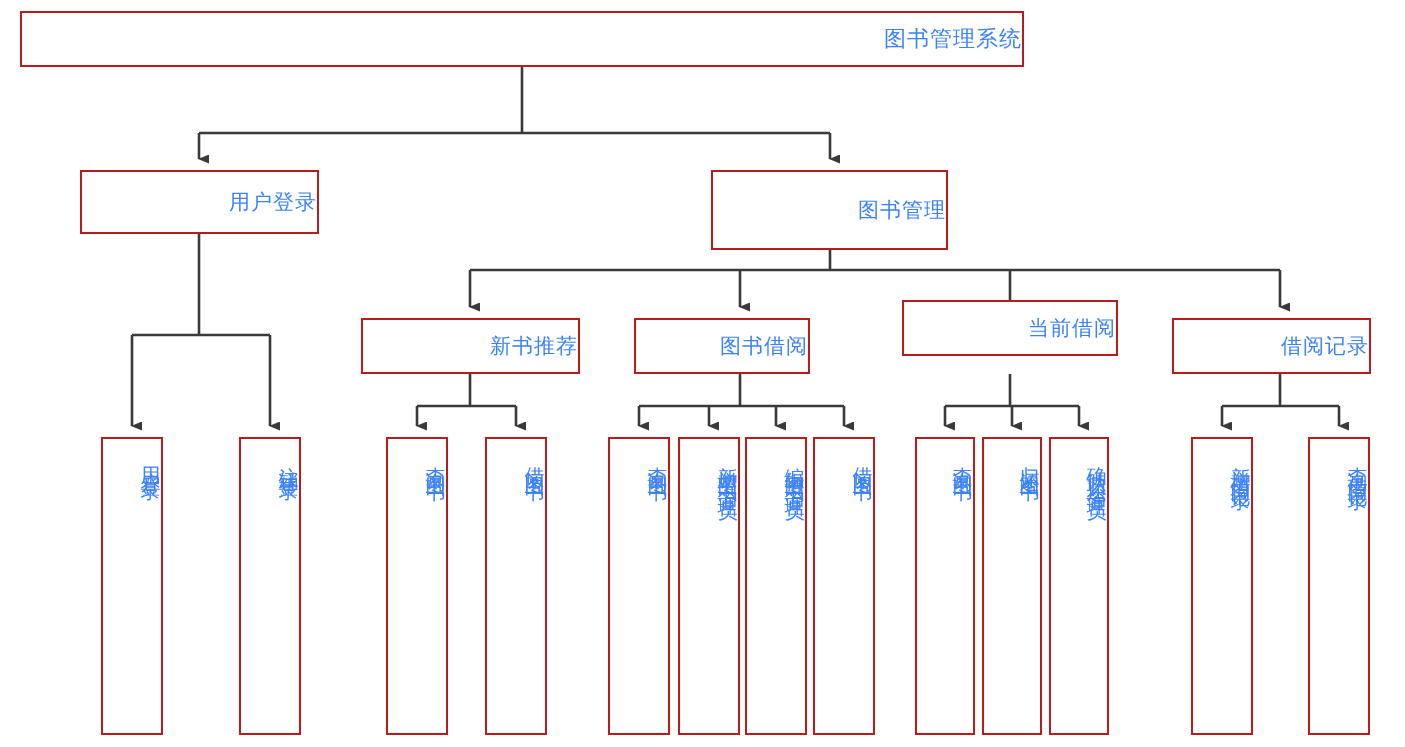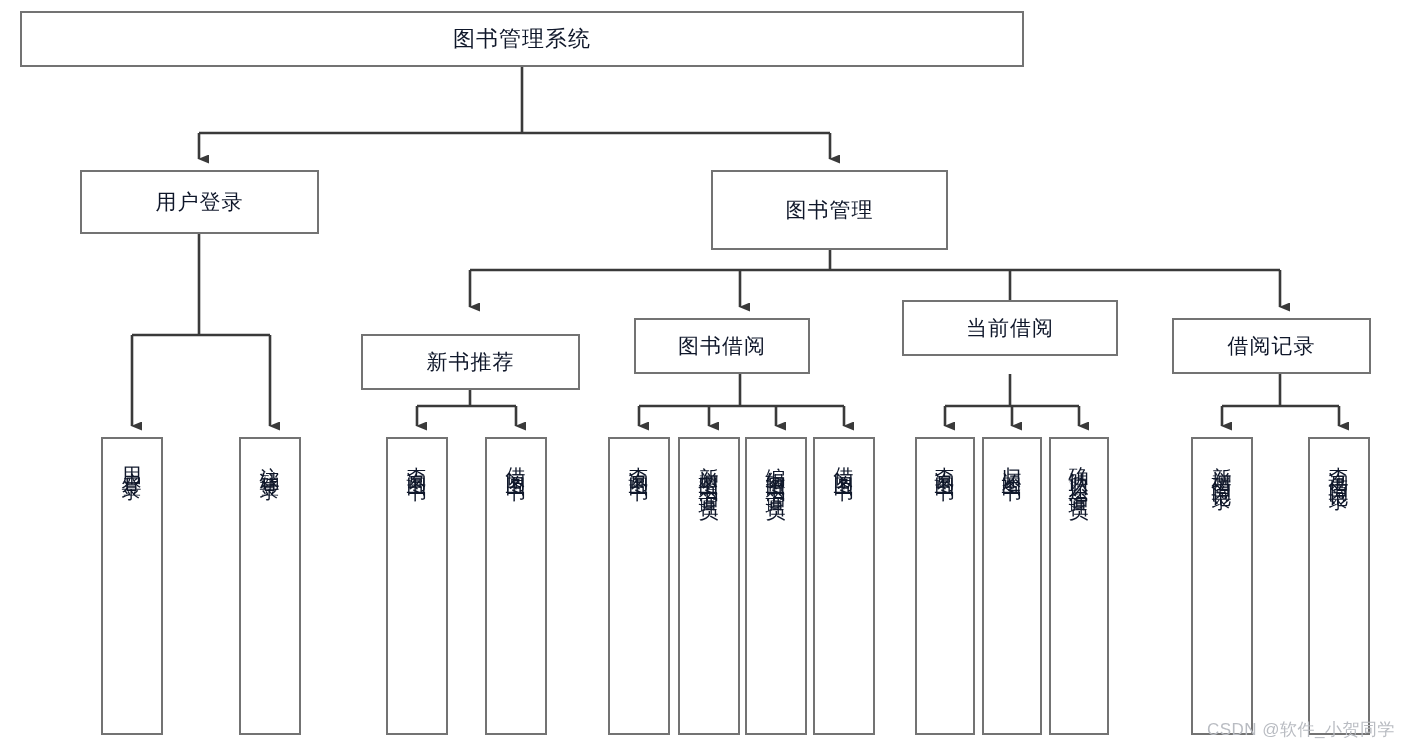--- a/index.html
+++ b/index.html
@@ -21,26 +21,26 @@
     position: absolute;
     left: 0;
     top: 0;
     width: 1405px;
     height: 747px;
     pointer-events: none;
   }
   .node {
     position: absolute;
     box-sizing: border-box;
-    border: 2px solid #737373;
+    border: 2px solid #b91c1c;
     background: #ffffff;
     display: flex;
     align-items: center;
-    justify-content: center;
-    color: #0f172a;
+    justify-content: flex-end;
+    color: #3b82f6;
     font-size: 21px;
     letter-spacing: 1px;
     line-height: 1.25;
   }
   .node.root {
     font-size: 22px;
   }
   .node.leaf {
     align-items: flex-start;
     padding-top: 12px;
@@ -122,21 +122,21 @@
 
   <div id="nodes-level2">
       <div class="node" style="left: 80px; top: 170px; width: 239px; height: 64px;">
         <span class="hlabel">用户登录</span>
       </div>
       <div class="node" style="left: 711px; top: 170px; width: 237px; height: 80px;">
         <span class="hlabel">图书管理</span>
       </div>
     </div>
   <div id="nodes-level3">
-      <div class="node" style="left: 361px; top: 318px; width: 219px; height: 56px; margin-top: 16px;">
+      <div class="node" style="left: 361px; top: 318px; width: 219px; height: 56px;">
         <span class="hlabel">新书推荐</span>
       </div>
       <div class="node" style="left: 634px; top: 318px; width: 176px; height: 56px;">
         <span class="hlabel">图书借阅</span>
       </div>
       <div class="node" style="left: 902px; top: 300px; width: 216px; height: 56px;">
         <span class="hlabel">当前借阅</span>
       </div>
       <div class="node" style="left: 1172px; top: 318px; width: 199px; height: 56px;">
         <span class="hlabel">借阅记录</span>
@@ -177,14 +177,13 @@
         <span class="vlabel">确认归还（管理员）</span>
       </div>
       <div class="node leaf" style="left: 1191px; top: 437px; width: 62px; height: 298px;">
         <span class="vlabel">新增借阅记录</span>
       </div>
       <div class="node leaf" style="left: 1308px; top: 437px; width: 62px; height: 298px;">
         <span class="vlabel">查询借阅记录</span>
       </div>
     </div>
 
-  <div id="watermark">CSDN @软件_小贺同学</div>
 </div>
 
 </body></html>

